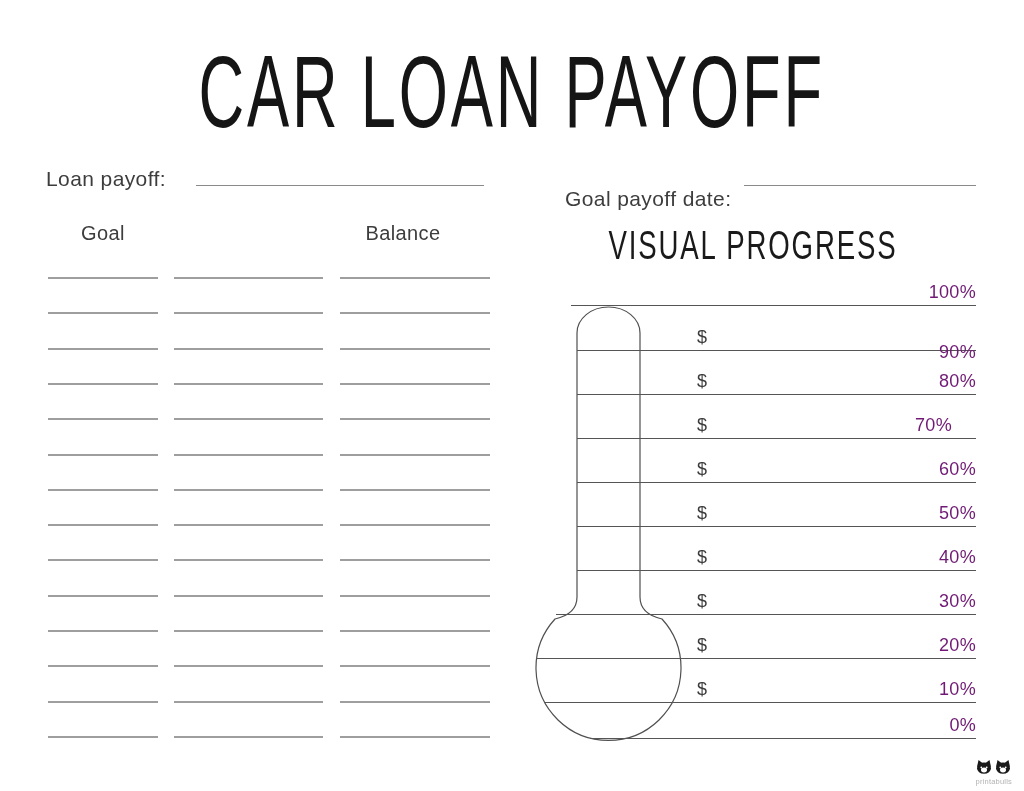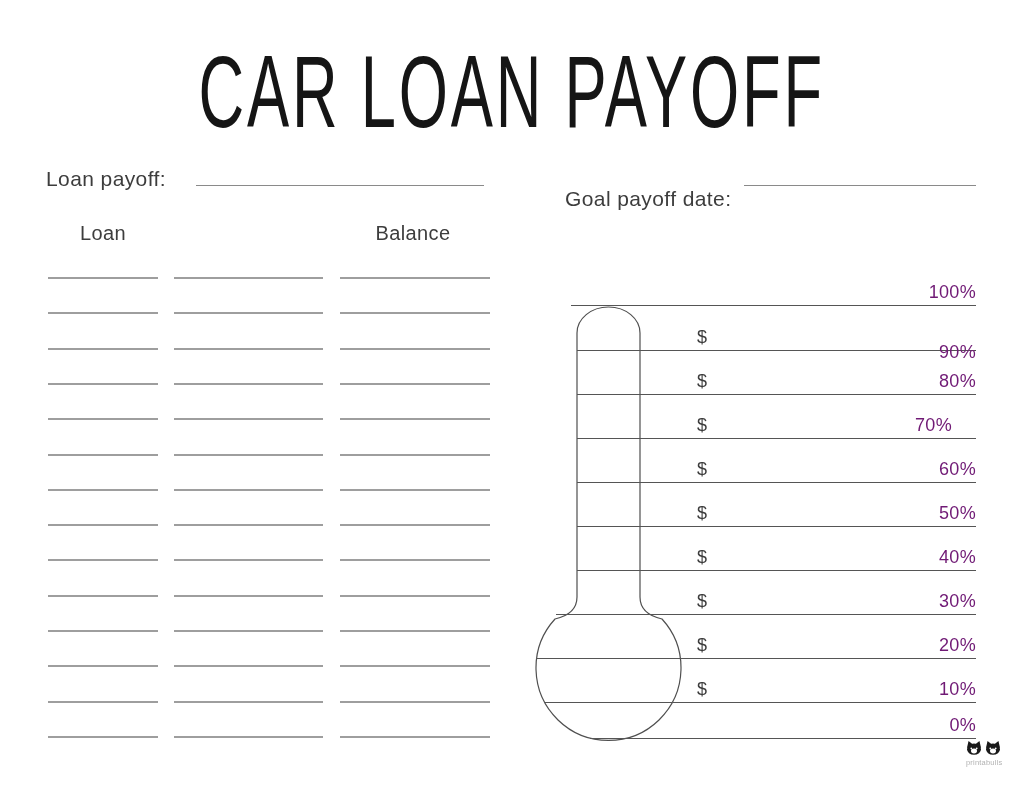--- a/index.html
+++ b/index.html
@@ -28,50 +28,50 @@
   .label{position:absolute;font-size:21px;line-height:24px;color:#3d3d3d;letter-spacing:0.4px;}
   .loan-label{left:46px;top:167px;}
   .goal-label{left:565px;top:167px;margin-top:20px;}
   .uline{position:absolute;height:0;border-bottom:1.6px solid #8a8a8a;}
   .loan-line{left:196px;top:185px;width:288px;}
   .goal-line{left:744px;top:185px;width:232px;}
   
   .th{position:absolute;top:222px;font-size:20px;color:#3d3d3d;text-align:center;letter-spacing:0.4px;}
   .date-h{left:48px;width:110px;}
   .pay-h{left:174px;width:149px;}
-  .bal-h{left:338px;width:150px;}
+  .bal-h{left:328px;width:150px;}
   .t-line{position:absolute;height:0;border-bottom:2px solid #9e9e9e;}
   
   .vp-title{position:absolute;left:530px;width:446px;top:225px;text-align:center;}
   .squeeze2{
     display:inline-block;font-size:30px;line-height:1;color:#1a1a1a;
     letter-spacing:2px;transform:scale(0.92,1.35);transform-origin:center top;white-space:nowrap;
   }
   .thermo-svg{position:absolute;left:0;top:0;pointer-events:none;}
   .th-line{position:absolute;height:0;border-bottom:1.4px solid #555555;}
   .th-pct{position:absolute;left:891px;width:85px;text-align:right;font-size:18px;color:#701a75;letter-spacing:0.3px;}
   .th-dollar{position:absolute;left:689px;width:26px;text-align:center;font-size:18px;color:#3c3c3c;}
   
-  .watermark{position:absolute;left:966px;top:741px;width:46px;text-align:left;}
+  .watermark{position:absolute;left:966px;top:760px;width:46px;text-align:right;}
   .wm-text{font-size:7.5px;line-height:8px;color:#b3b3b3;letter-spacing:0.2px;}
 </style>
 </head>
 <body>
 
 <div class="page">
 
   <h1 class="title"><span class="squeeze">CAR LOAN PAYOFF</span></h1>
 
   <div class="label loan-label">Loan payoff:</div>
   <div class="uline loan-line"></div>
 
   <div class="label goal-label">Goal payoff date:</div>
   <div class="uline goal-line"></div>
 
-  <div class="th date-h">Loan</div>
+  <div class="th date-h">Goal</div>
   <div class="th bal-h">Balance</div>
 
   <div id="table-rows">
       <div class="t-line" style="left: 48px; top: 277px; width: 110px;"></div>
       <div class="t-line" style="left: 174px; top: 277px; width: 149px;"></div>
       <div class="t-line" style="left: 340px; top: 277px; width: 150px;"></div>
       <div class="t-line" style="left: 48px; top: 312px; width: 110px;"></div>
       <div class="t-line" style="left: 174px; top: 312px; width: 149px;"></div>
       <div class="t-line" style="left: 340px; top: 312px; width: 150px;"></div>
       <div class="t-line" style="left: 48px; top: 348px; width: 110px;"></div>
@@ -105,20 +105,21 @@
       <div class="t-line" style="left: 174px; top: 665px; width: 149px;"></div>
       <div class="t-line" style="left: 340px; top: 665px; width: 150px;"></div>
       <div class="t-line" style="left: 48px; top: 701px; width: 110px;"></div>
       <div class="t-line" style="left: 174px; top: 701px; width: 149px;"></div>
       <div class="t-line" style="left: 340px; top: 701px; width: 150px;"></div>
       <div class="t-line" style="left: 48px; top: 736px; width: 110px;"></div>
       <div class="t-line" style="left: 174px; top: 736px; width: 149px;"></div>
       <div class="t-line" style="left: 340px; top: 736px; width: 150px;"></div>
     </div>
 
+  <div class="vp-title"><span class="squeeze2">VISUAL PROGRESS</span></div>
 
   <svg class="thermo-svg" width="1024" height="791" viewBox="0 0 1024 791">
     <path d="M 577 597 L 577 333 A 31.5 26 0 0 1 640 333 L 640 597 Q 640 614 662 619 A 72.5 72.5 0 1 1 555 619 Q 577 614 577 597" fill="none" stroke="#4f4f4f" stroke-width="1.2"></path>
   </svg>
 
   <div id="thermo-rows">
       <div class="th-line" style="left: 571px; top: 305px; width: 405px;"></div>
       <div class="th-pct" style="top: 282px;">100%</div>
       <div class="th-line" style="left: 577px; top: 350px; width: 399px;"></div>
       <div class="th-dollar" style="top: 327px;">$</div>

